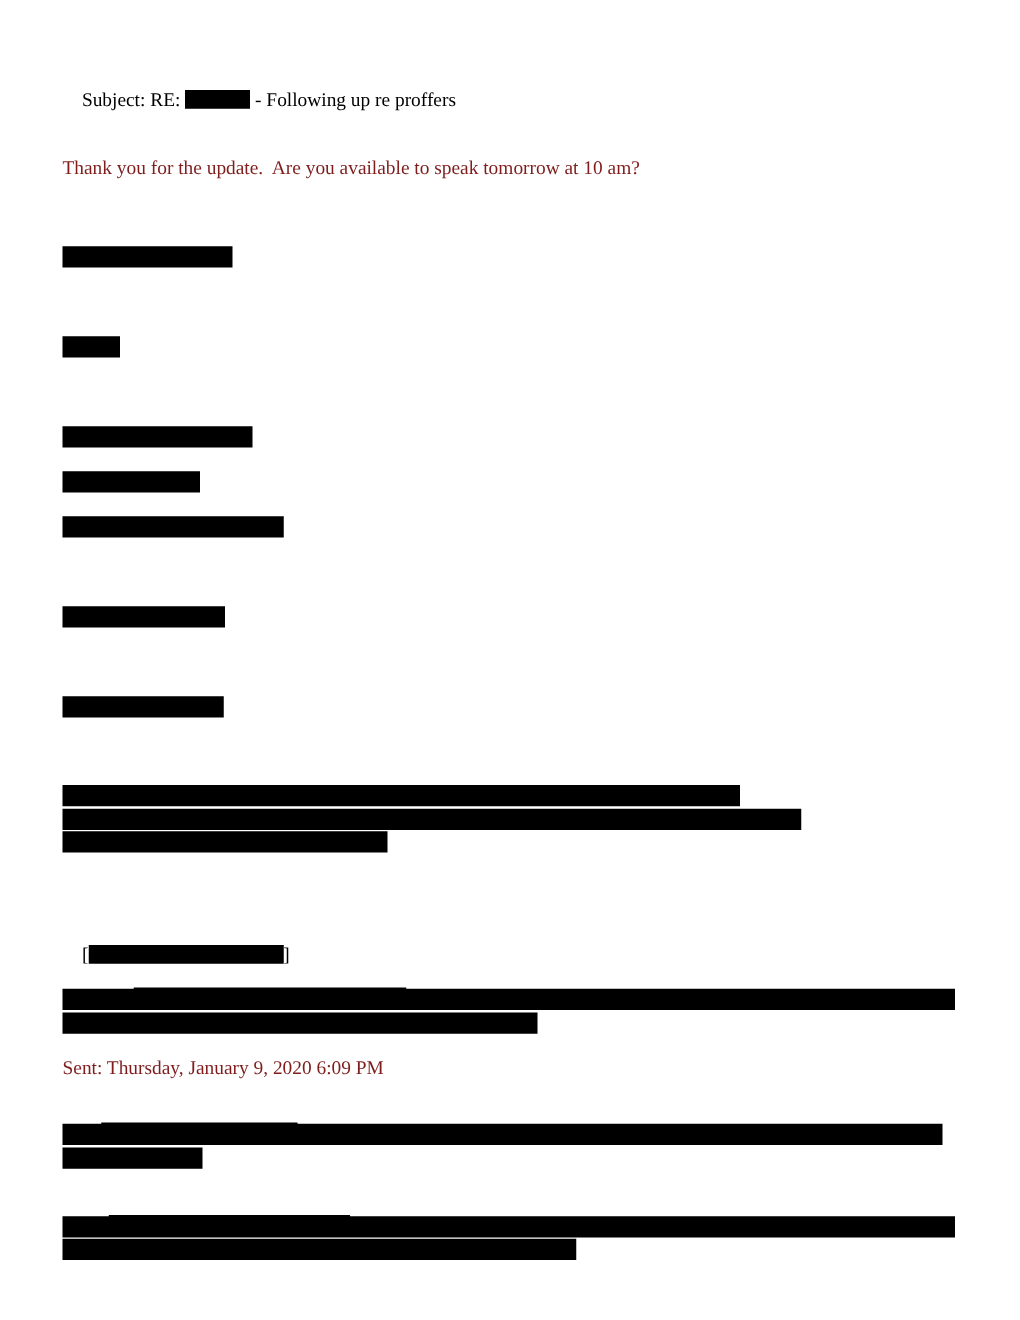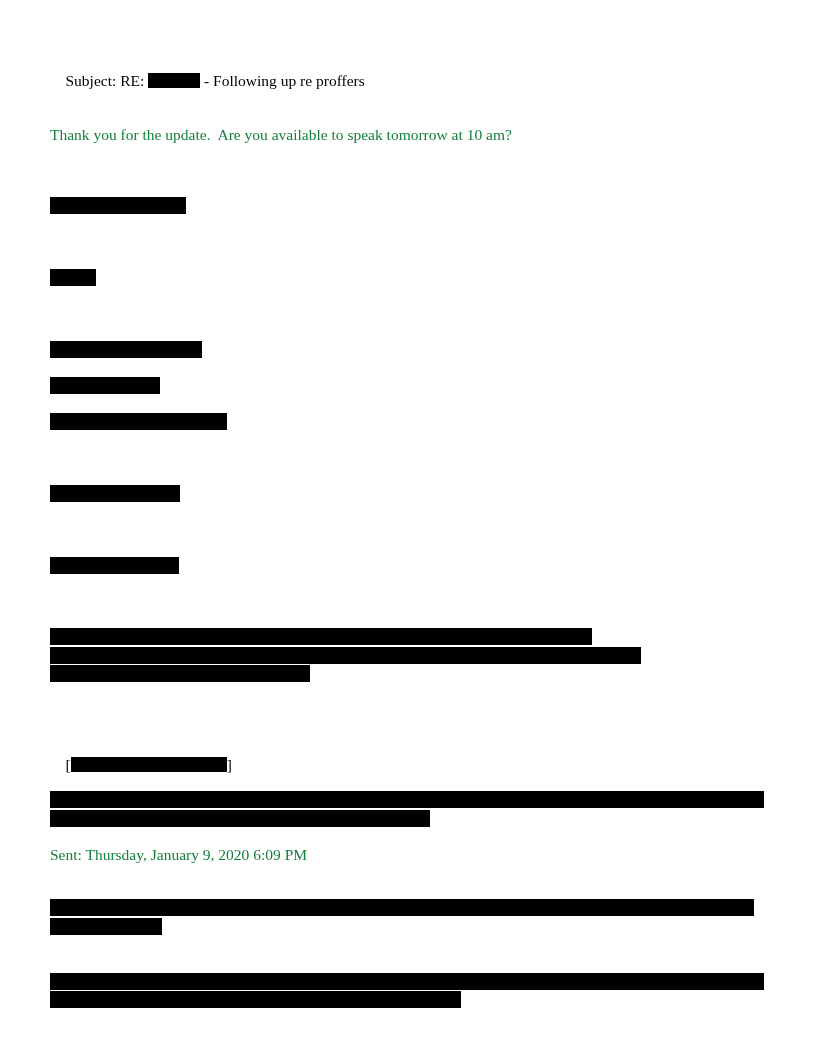--- a/index.html
+++ b/index.html
@@ -19,21 +19,21 @@
     position: relative;
     width: 728px;
     height: 1056px;
     background: #ffffff;
   }
   .line {
     position: absolute;
     font-size: 15.5px;
     line-height: 18px;
     white-space: pre;
-    color: #15803d;
+    color: #7f1d1d;
   }
   .redact {
     position: absolute;
     background: #000000;
   }
   .inlinewrap {
     position: absolute;
     white-space: pre;
     font-size: 15.5px;
     line-height: 18px;

